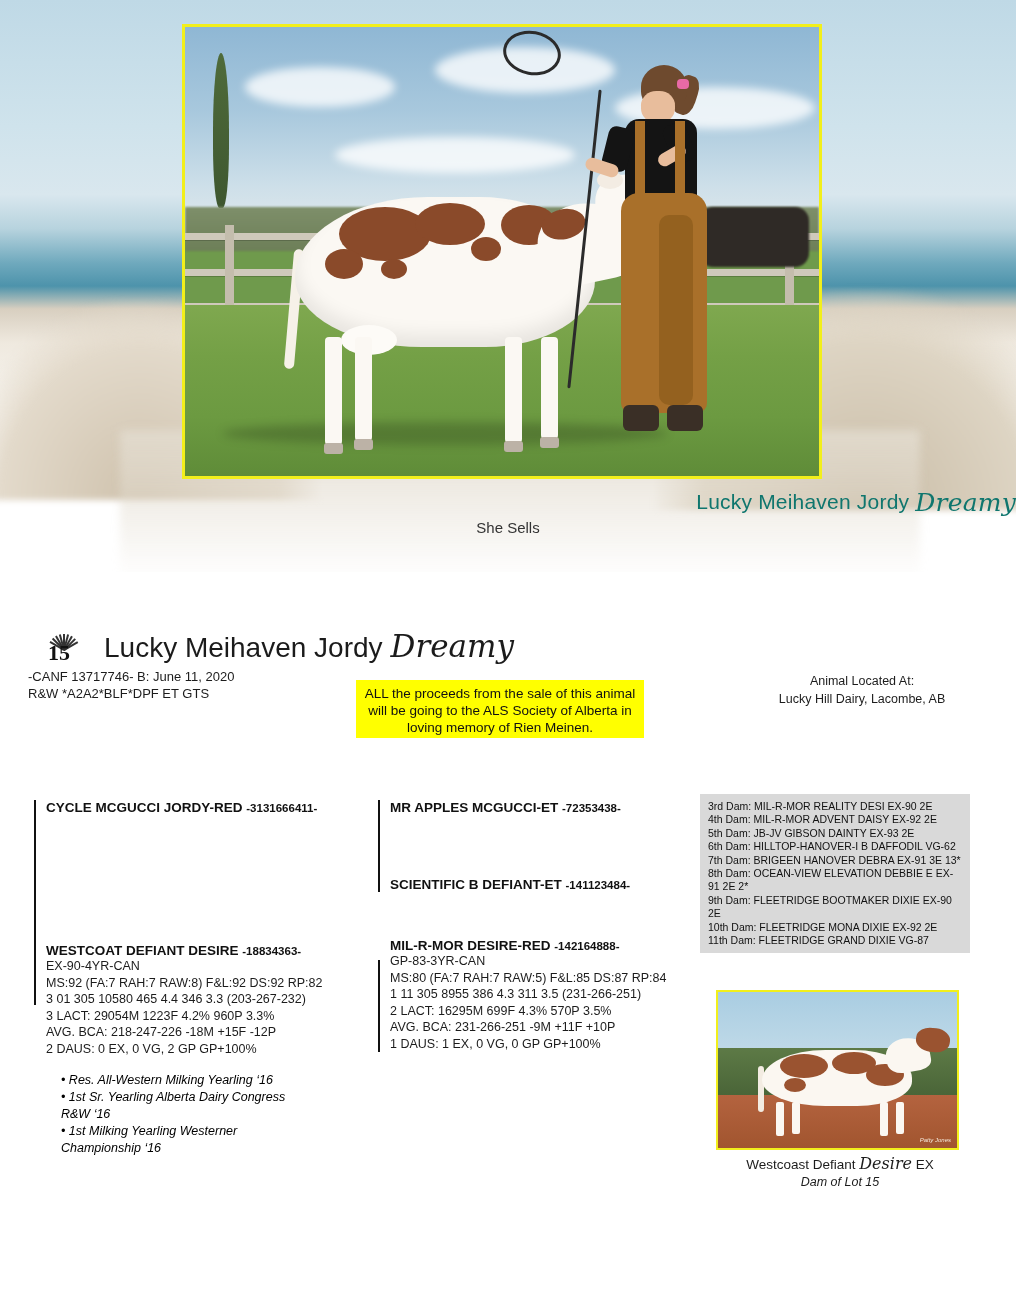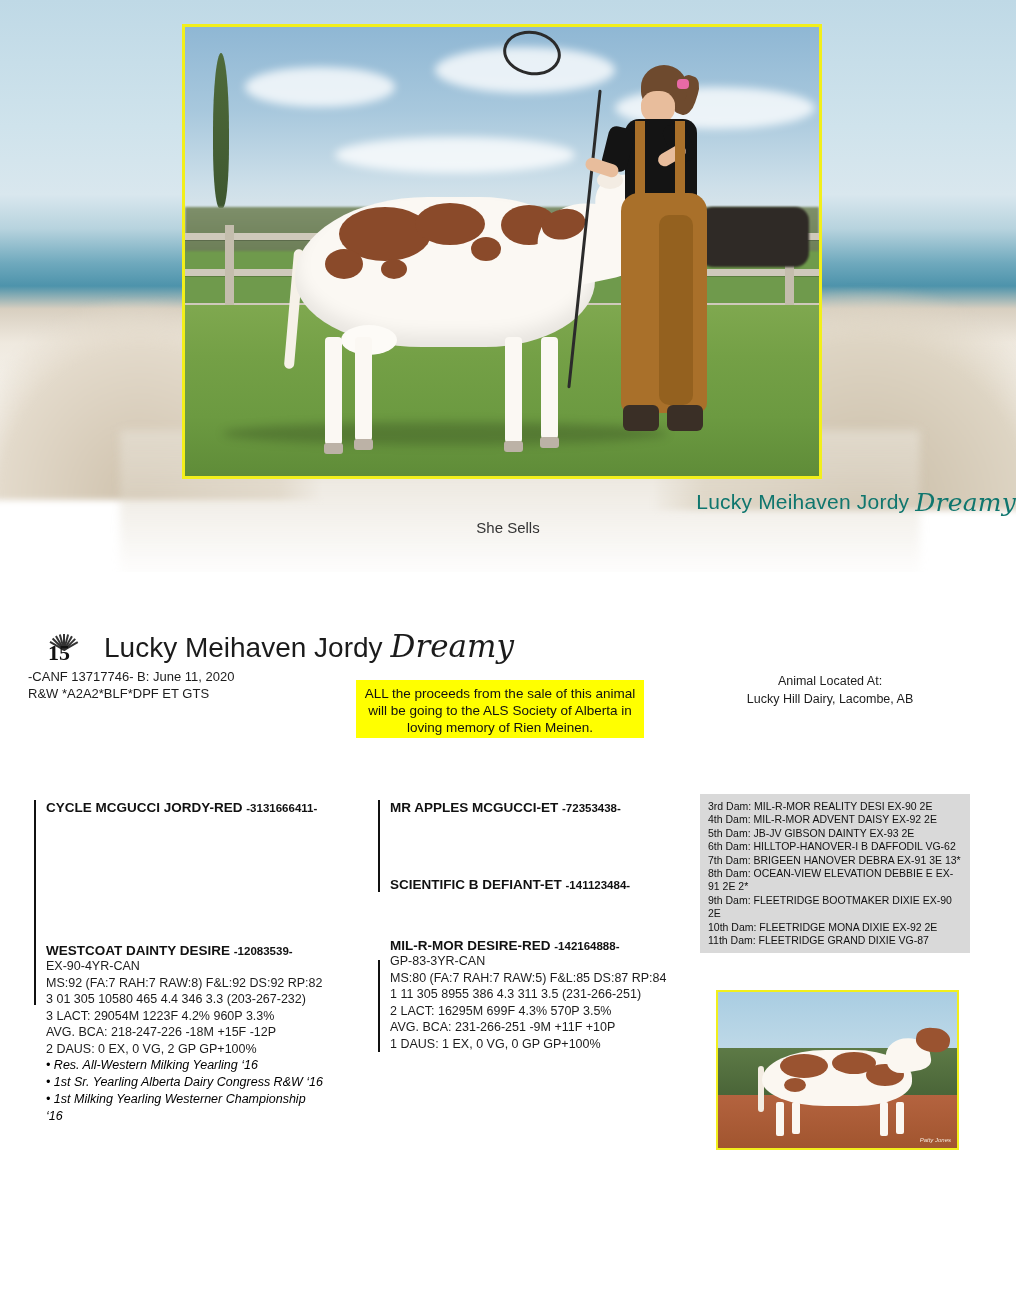--- a/index.html
+++ b/index.html
@@ -222,33 +222,33 @@
 
   .yellow-note {
     position: absolute; left: 356px; top: 108px;
     width: 288px; height: 58px;
     background: #ffff00;
     color: #111; font-size: 13.5px; line-height: 17px;
     text-align: center; padding: 5px 8px;
   }
 
   .located {
-    position: absolute; left: 680px; top: 100px; width: 300px;
+    position: absolute; left: 712px; top: 100px; width: 300px;
     text-align: center; font-size: 12.5px; line-height: 18px; color: #1c1c1c;
   }
 
   
   .ped-col1 { position: absolute; left: 34px; top: 228px; width: 290px; }
   .ped-col2 { position: absolute; left: 378px; top: 228px; width: 300px; }
 
   .ped-block { position: relative; padding-left: 10px; }
   .sire-name { font-size: 13.5px; font-weight: bold; color: #111; }
   .sire-name .reg { font-weight: bold; font-size: 11.5px; }
   .ped-text { font-size: 12.5px; line-height: 16.5px; color: #1c1c1c; }
-  .bullets { margin: 0; padding: 0; list-style: none; }
+  .bullets { margin: 15px; padding: 0; list-style: none; }
   .bullets li { font-size: 12.5px; font-style: italic; line-height: 17px; }
 
   .col1-bar {
     position: absolute; left: 34px; top: 228px;
     width: 2px; height: 205px; background: #111;
   }
   .col2-bar-a { position: absolute; left: 378px; top: 228px; width: 2px; height: 92px; background: #111; }
   .col2-bar-b { position: absolute; left: 378px; top: 388px; width: 2px; height: 92px; background: #111; }
 
   
@@ -412,22 +412,22 @@
   <div class="ped-col1">
     <div class="ped-block" style="padding-left:12px;">
       <div class="sire-name">
         <span>CYCLE MCGUCCI JORDY-RED</span>
         <span class="reg">-3131666411-</span>
       </div>
     </div>
 
     <div class="ped-block" style="padding-left:12px; margin-top:128px;">
       <div class="sire-name">
-        <span>WESTCOAT DAINTY DESIRE</span>
-        <span class="reg">-12083539-</span>
+        <span>WESTCOAT DEFIANT DESIRE</span>
+        <span class="reg">-18834363-</span>
       </div>
       <div class="ped-text">EX-90-4YR-CAN</div>
       <div class="ped-text">MS:92 (FA:7 RAH:7 RAW:8) F&amp;L:92 DS:92 RP:82</div>
       <div class="ped-text">  3 01 305  10580  465 4.4  346 3.3 (203-267-232)</div>
       <div class="ped-text">3 LACT: 29054M  1223F 4.2%  960P 3.3%</div>
       <div class="ped-text">AVG. BCA: 218-247-226  -18M +15F -12P</div>
       <div class="ped-text">2 DAUS: 0 EX, 0 VG, 2 GP  GP+100%</div>
       <ul class="bullets">
         <li>• Res. All-Western Milking Yearling ‘16</li>
         <li>• 1st Sr. Yearling Alberta Dairy Congress R&amp;W ‘16</li>
@@ -493,13 +493,21 @@
     </div>
     <div class="dp-neck"></div>
     <div class="dp-head"></div>
     <div class="dp-leg" style="left:58px; top:110px; height:34px;"></div>
     <div class="dp-leg" style="left:74px; top:110px; height:32px;"></div>
     <div class="dp-leg" style="left:162px; top:110px; height:34px;"></div>
     <div class="dp-leg" style="left:178px; top:110px; height:32px;"></div>
     <div class="dp-sig">Patty Jones</div>
   </div>
 
+  <div class="dam-caption">
+    <div class="l1">
+      <span>Westcoast Defiant</span>
+      <span class="script">Desire</span>
+      <span>EX</span>
+    </div>
+    <div class="l2">Dam of Lot 15</div>
+  </div>
 </div>
 
 </body></html>

